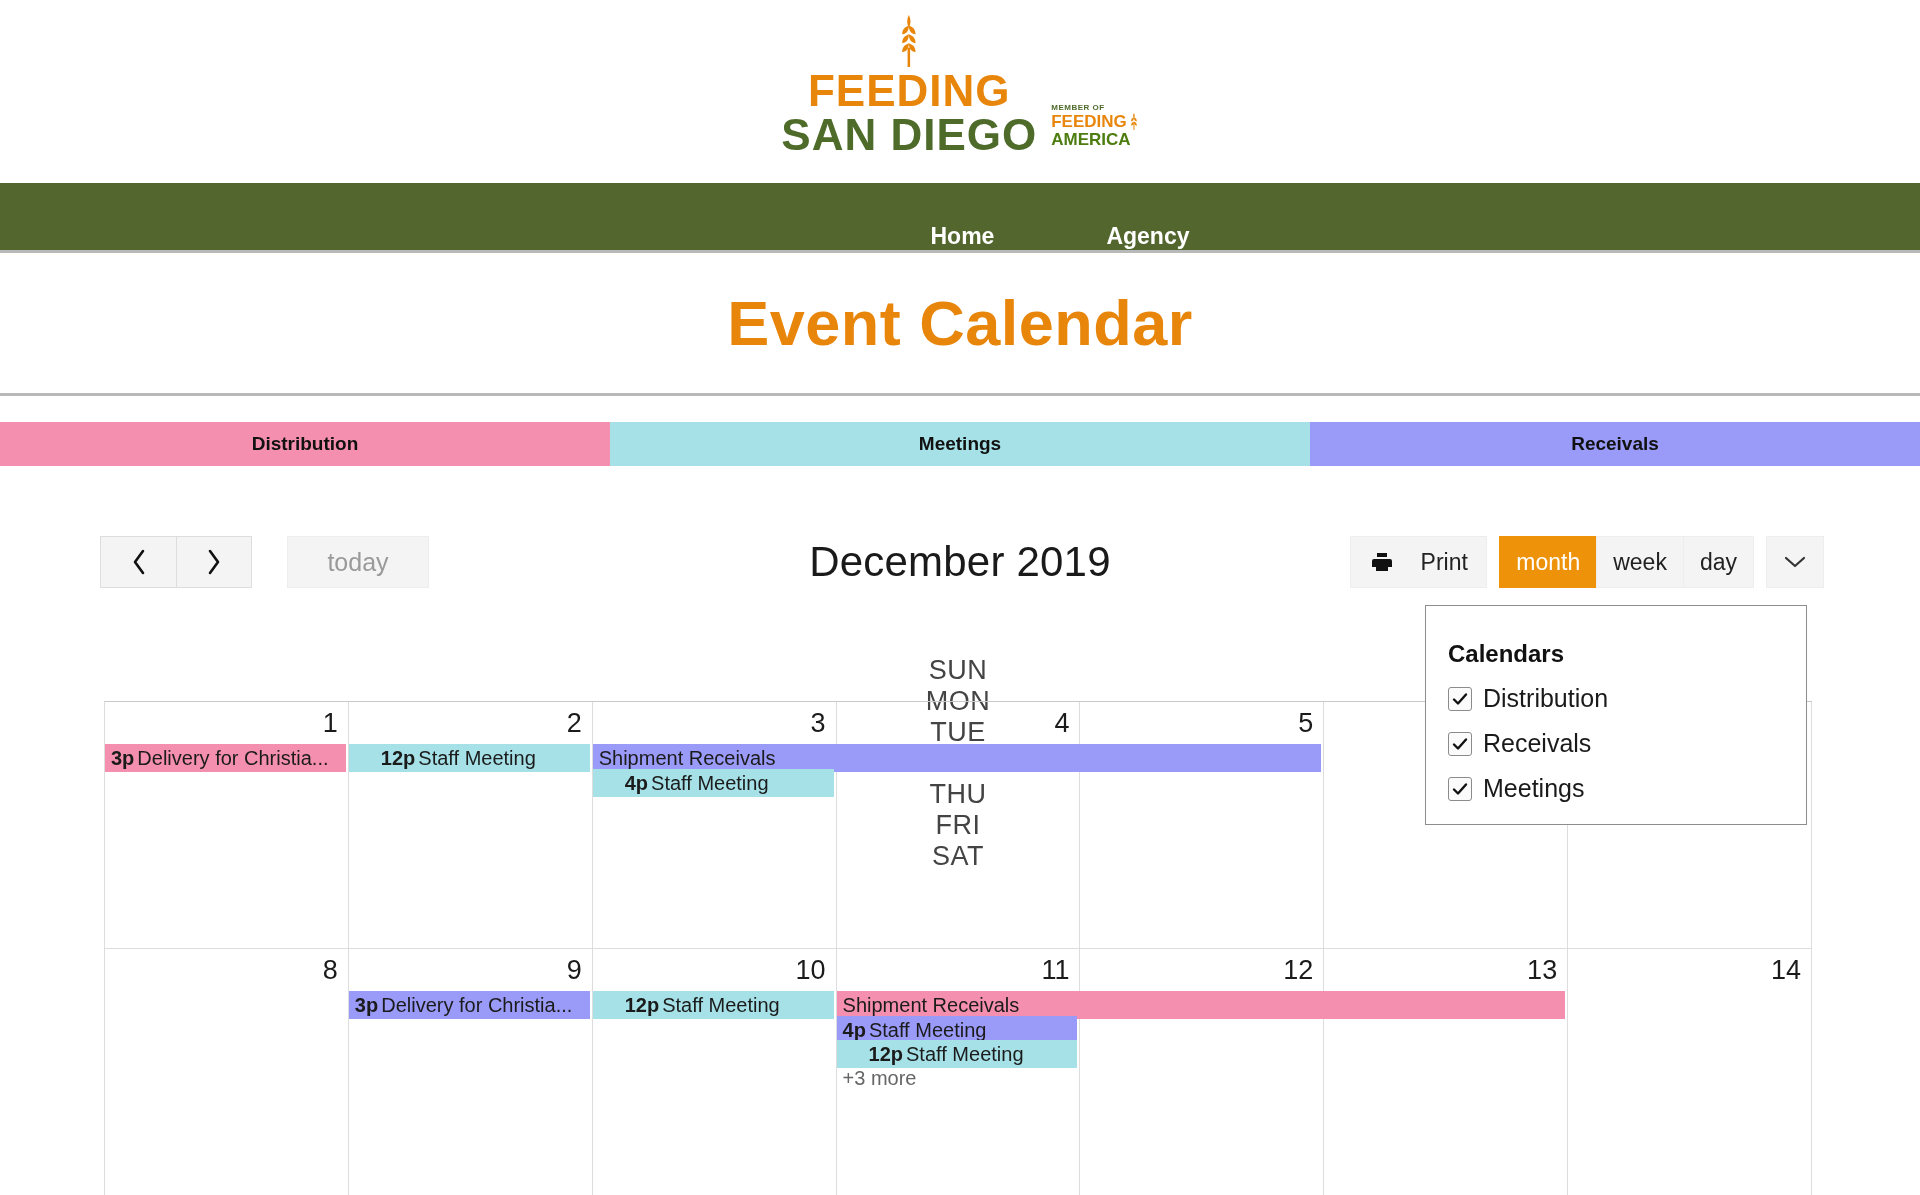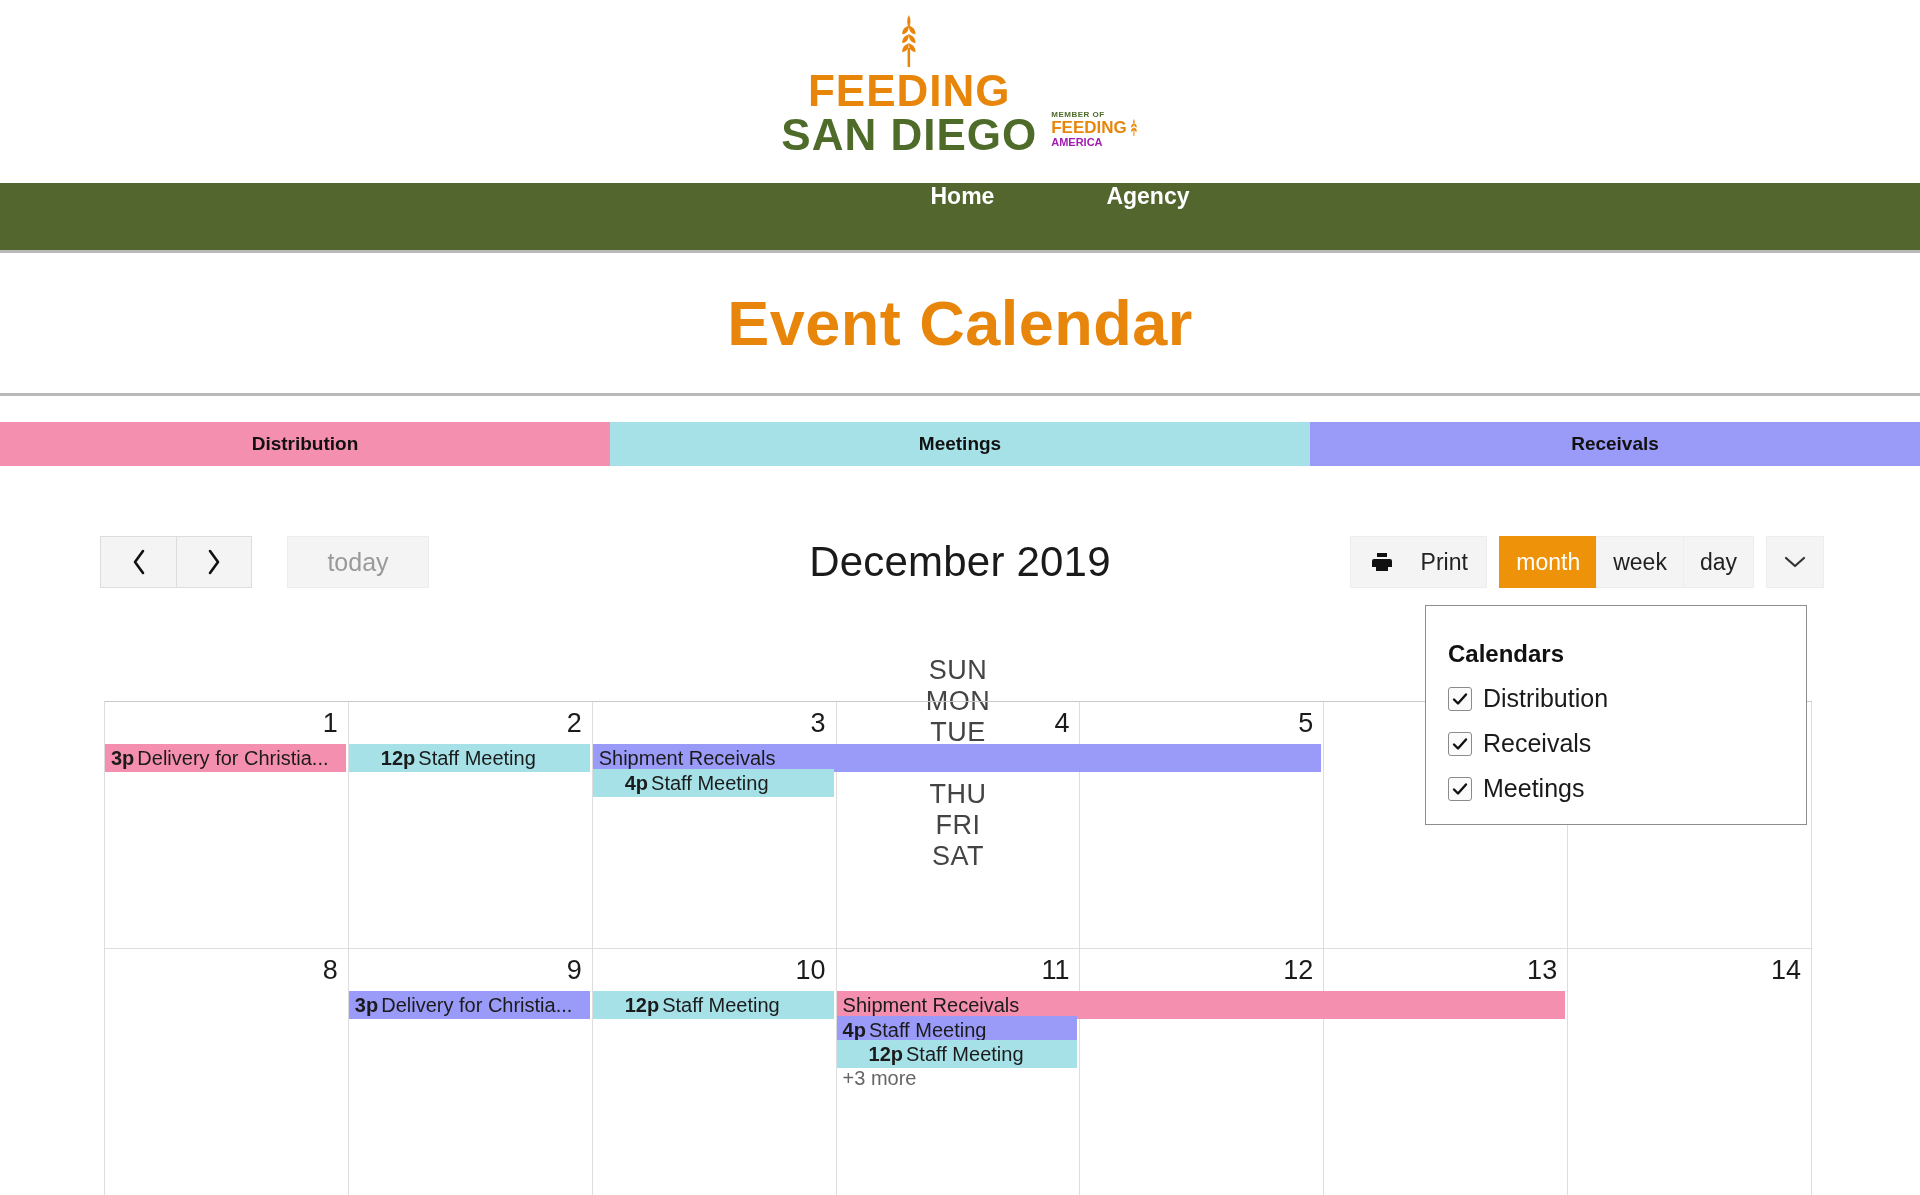--- a/index.html
+++ b/index.html
@@ -72,38 +72,38 @@
     align-items: flex-end;
     gap: 2px;
   }
   .badge-feeding {
     font-size: 17px;
     font-weight: bold;
     color: #E8860B;
     letter-spacing: 0px;
   }
   .badge-america {
-    font-size: 11px;
-    font-weight: bold;
-    color: #a21caf;
+    font-size: 17px;
+    font-weight: bold;
+    color: #4d7c0f;
     letter-spacing: 0px;
     text-align: right;
   }
   .badge-wheat {
     height: 17px;
     margin-bottom: 1px;
   }
 
   
   .navbar {
     height: 67px;
     background: #52662D;
     border-bottom: 3px solid #b9b9b9;
     display: flex;
-    align-items: flex-start;
+    align-items: flex-end;
     justify-content: center;
     gap: 112px;
     padding-left: 200px;
   }
   .nav-link {
     color: #ffffff;
     font-size: 23px;
     font-weight: bold;
     text-decoration: none;
     cursor: pointer;

